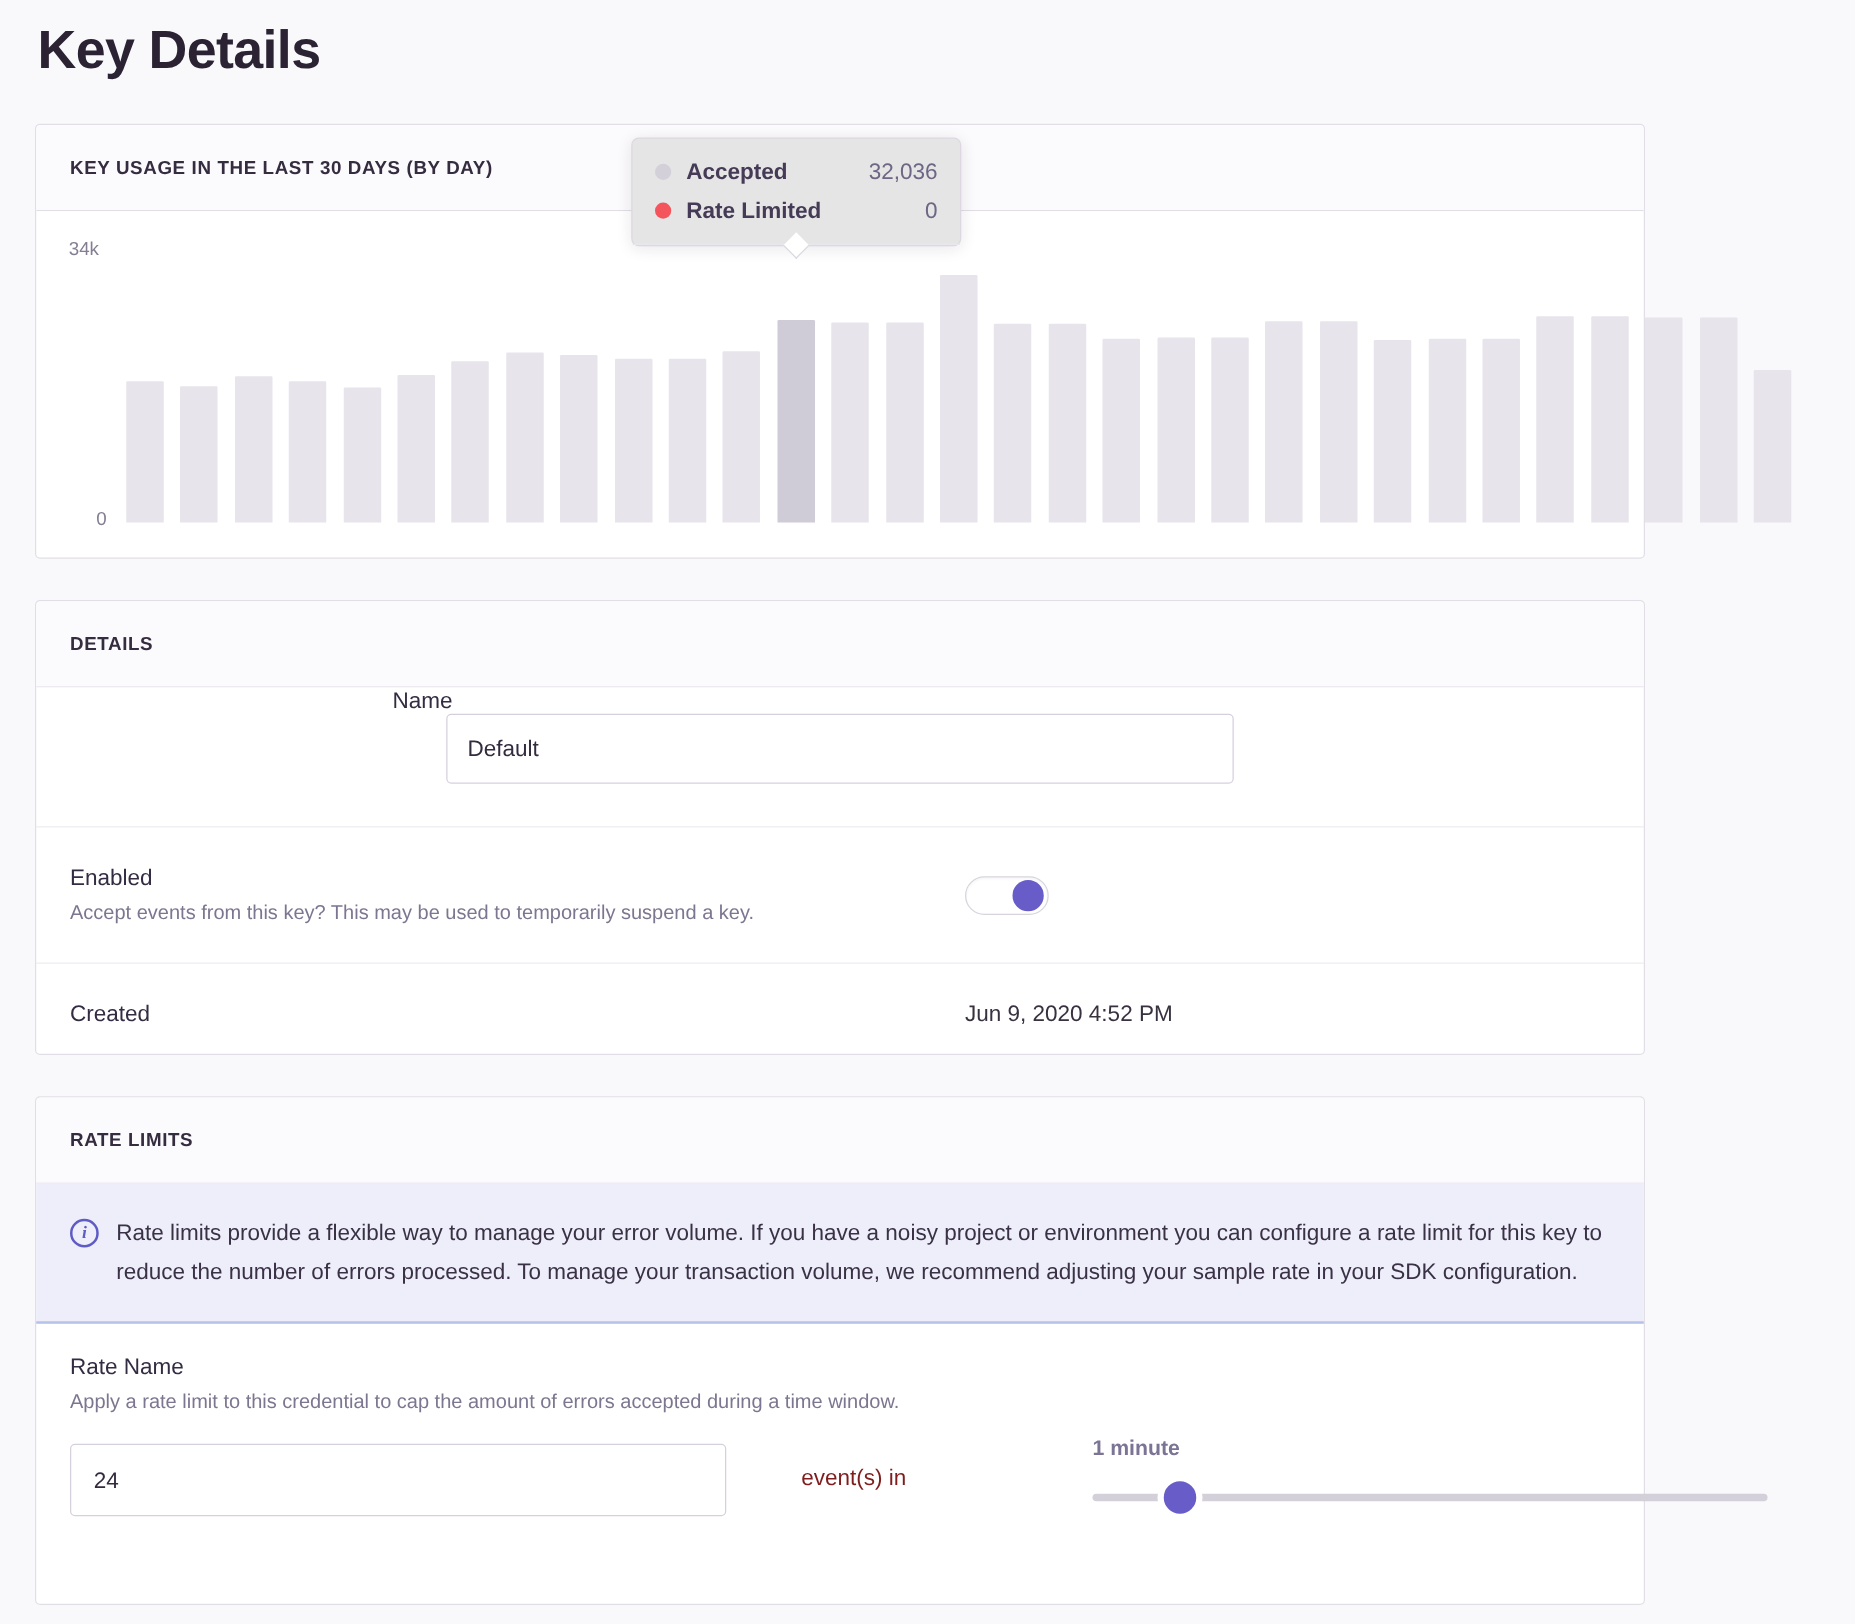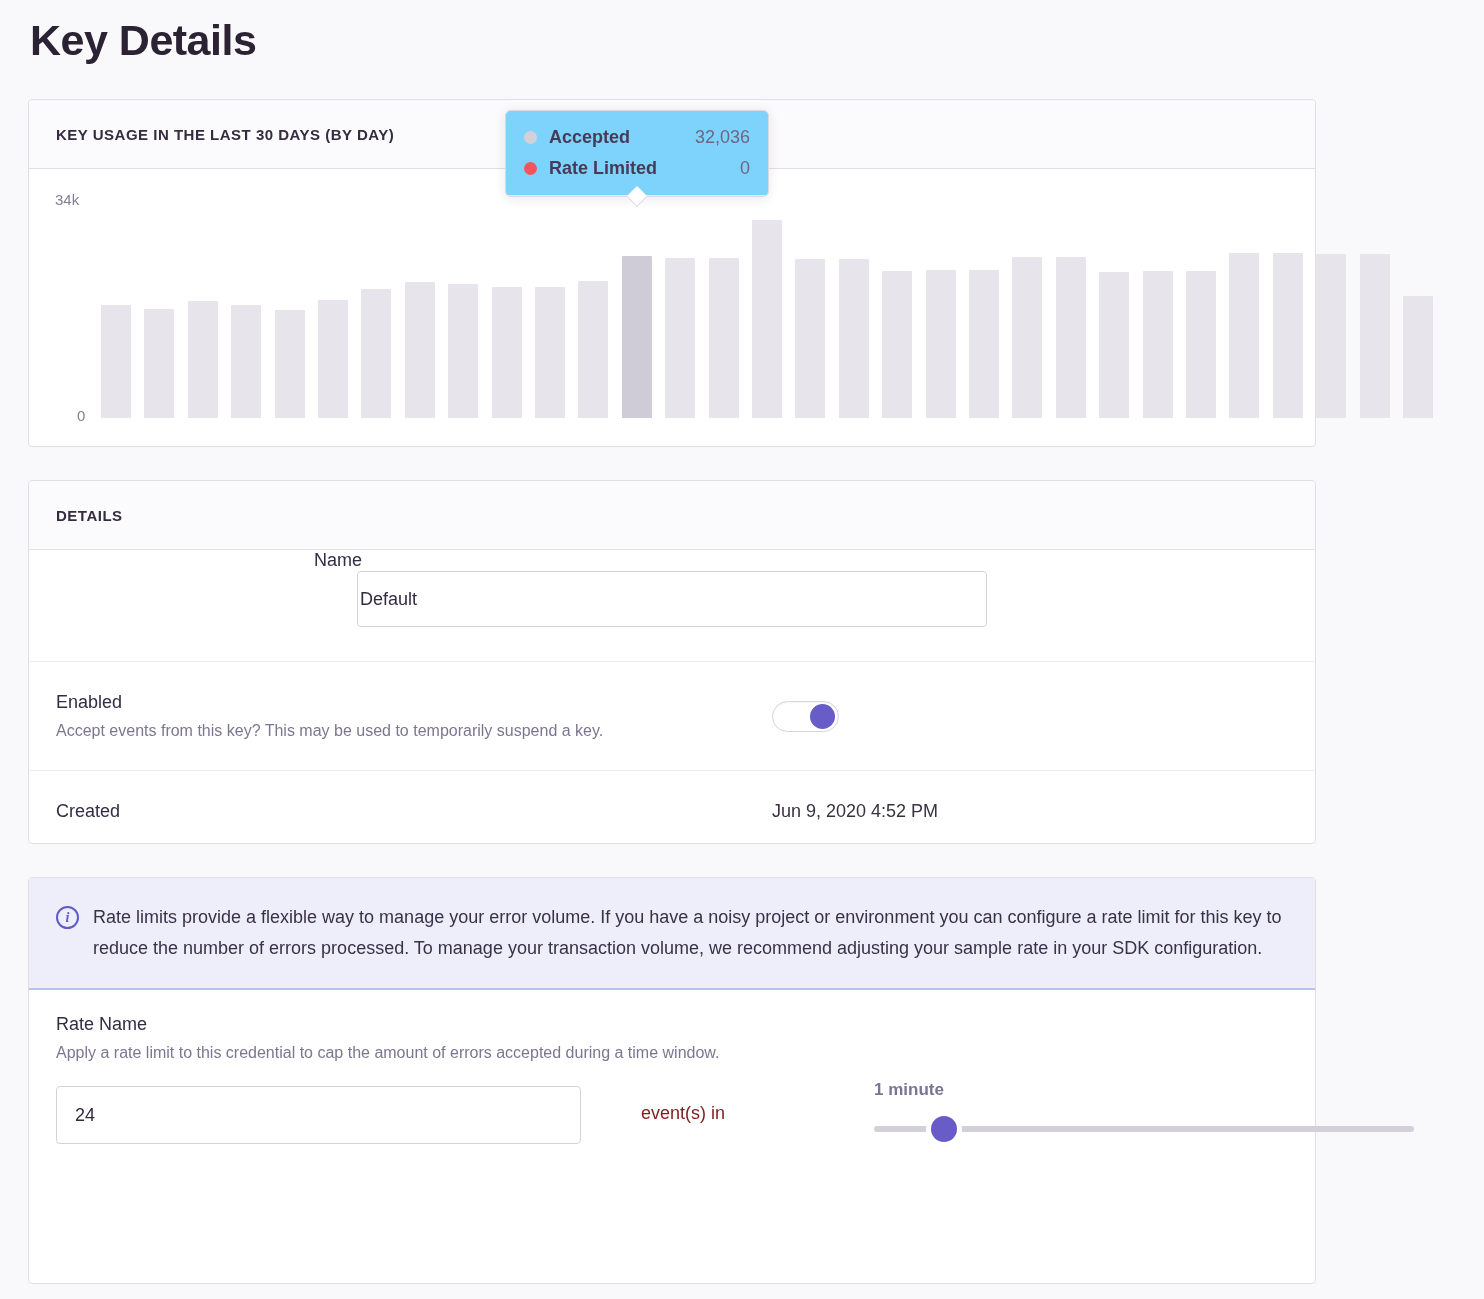--- a/index.html
+++ b/index.html
@@ -32,21 +32,21 @@
   .y-label {
     position: absolute; left: 26px; width: 60px; text-align: left;
     font-size: 15px; color: #847e92;
   }
   .y-label.max { top: 22px; }
   .y-label.min { top: 238px; text-align: left; left: 48px; }
   .bar { position: absolute; bottom: 28px; width: 30px; border-radius: 1px 1px 0 0; }
   
   .tooltip {
     position: absolute; left: 505px; top: 110px; width: 264px;
-    background: #7dd3fc; border: 1px solid #dcd7e0; border-radius: 6px;
+    background: #e5e5e5; border: 1px solid #dcd7e0; border-radius: 6px;
     box-shadow: 0 2px 12px rgba(40,30,60,0.10); z-index: 20;
   }
   .tooltip-rows { padding: 16px 18px 12px 18px; }
   .tt-row { display: flex; align-items: center; margin-bottom: 10px; }
   .tt-row:last-child { margin-bottom: 4px; }
   .tt-dot { width: 13px; height: 13px; border-radius: 50%; margin-right: 12px; flex: none; }
   .tt-label { font-size: 18px; color: #453b56; font-weight: 600; }
   .tt-value { margin-left: auto; font-size: 18px; color: #6e6684; }
   .tt-divider { height: 1px; background: #e9e6ee; }
   .tt-footer {
@@ -62,21 +62,21 @@
   #details-panel { top: 480px; height: 364px; }
   .drow { display: flex; align-items: center; padding: 0 27px; }
   .drow .left-col { width: 716px; flex: none; }
   .drow-name { height: 112px; border-bottom: 1px solid #edebf1; flex-direction: column; }
   .drow-enabled { height: 109px; border-bottom: 1px solid #edebf1; }
   .drow-created { height: 80px; }
   .field-label { font-size: 18px; color: #342c42; }
   .field-desc { font-size: 16px; color: #7d7690; margin-top: 9px; }
   .text-input {
     width: 630px; height: 56px; border: 1px solid #d6d0dd; border-radius: 4px;
-    font-family: inherit; font-size: 18px; color: #332b3e; padding: 0 2px;
+    font-family: inherit; font-size: 18px; color: #332b3e; padding: 0 16px;
     background: #fff; outline: none;
   }
   .toggle {
     width: 67px; height: 31px; border-radius: 17px; background: #fff;
     border: 1px solid #d8d4de; position: relative; cursor: pointer; flex: none;
     box-shadow: inset 0 1px 2px rgba(40,30,60,0.05);
   }
   .toggle .knob {
     position: absolute; top: 2px; left: 3px; width: 25px; height: 25px;
     border-radius: 50%; background: #675cc8; transition: left .15s;
@@ -200,20 +200,21 @@
 
   <div class="drow drow-created">
     <div class="left-col">
       <div class="field-label">Created</div>
     </div>
     <div class="static-value">Jun 9, 2020 4:52 PM</div>
   </div>
 </section>
 
 <section class="panel" id="ratelimits-panel">
+  <div class="panel-header">RATE LIMITS</div>
 
   <div class="alert-info">
     <div class="info-icon">i</div>
     <div class="alert-text">Rate limits provide a flexible way to manage your error volume. If you have a noisy project or environment you can configure a rate limit for this key to reduce the number of errors processed. To manage your transaction volume, we recommend adjusting your sample rate in your SDK configuration.</div>
   </div>
 
   <div class="rate-block">
     <div class="field-label">Rate Name</div>
     <div class="field-desc">Apply a rate limit to this credential to cap the amount of errors accepted during a time window.</div>
 

